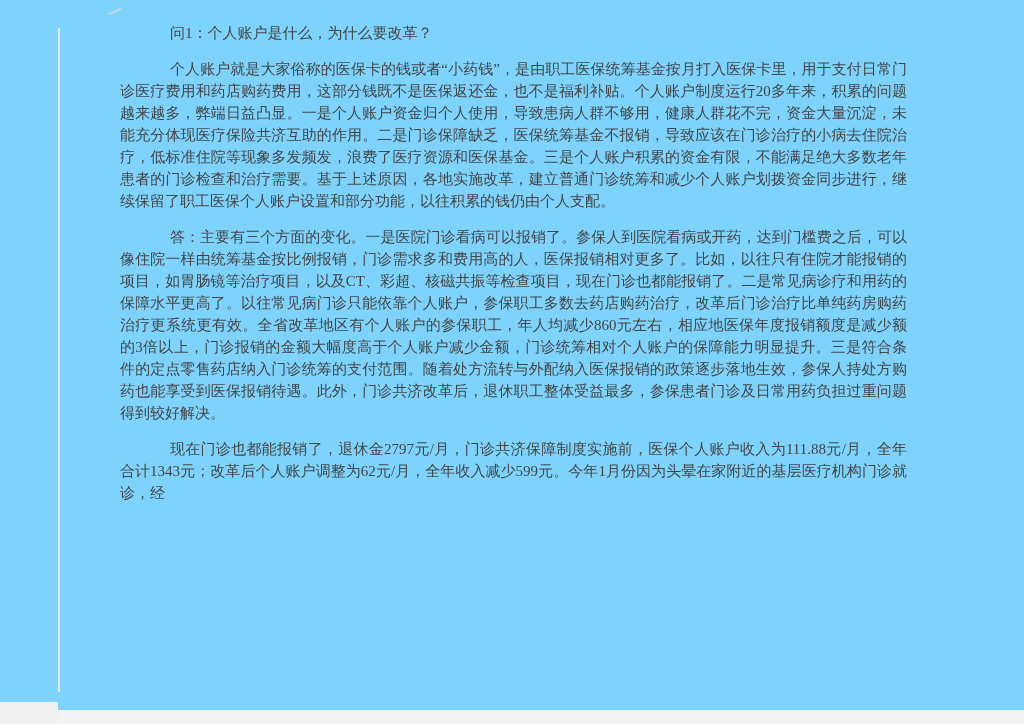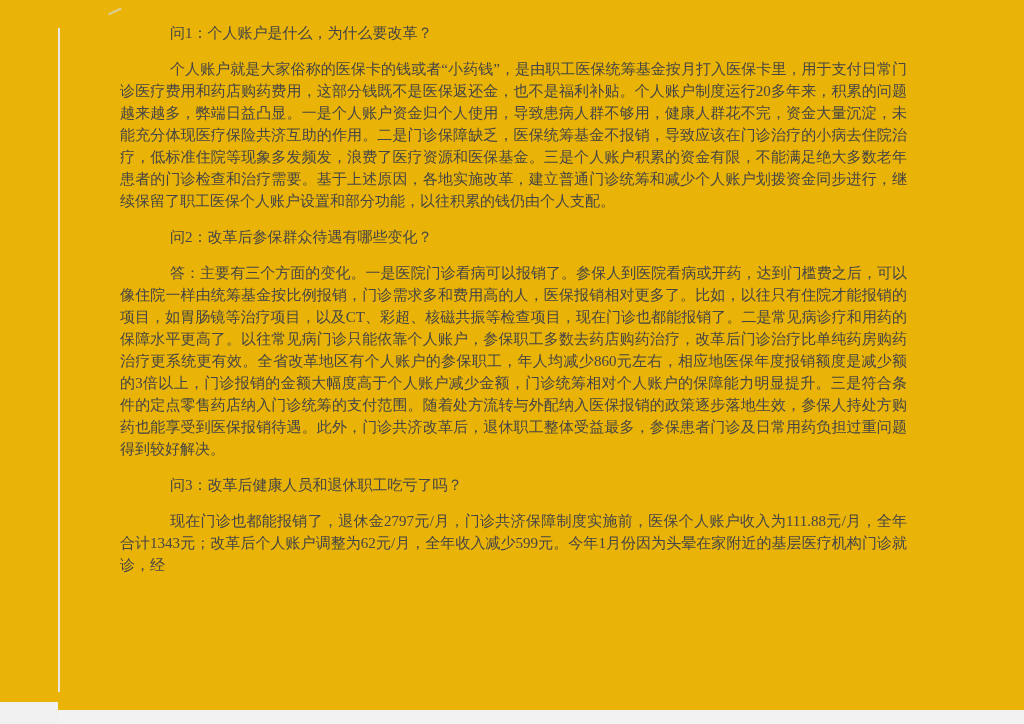--- a/index.html
+++ b/index.html
@@ -5,21 +5,21 @@
   html, body {
     margin: 0;
     padding: 0;
     background: #ffffff;
     font-family: "Liberation Serif", "DejaVu Serif", serif;
   }
   .page {
     position: relative;
     width: 1024px;
     height: 724px;
-    background: #eab308;
+    background: #7dd3fc;
     overflow: hidden;
   }
   
   .edge-line {
     position: absolute;
     left: 58px;
     top: 28px;
     width: 2px;
     height: 664px;
     background: #e6e6e6;
@@ -78,18 +78,16 @@
 
 <div class="page">
   <div class="edge-line"></div>
   <div class="bottom-band"></div>
   <div class="corner-shade"></div>
   <div class="artifact"></div>
 
   <div class="content">
     <p class="q">问1：个人账户是什么，为什么要改革？</p>
     <p>个人账户就是大家俗称的医保卡的钱或者“小药钱”，是由职工医保统筹基金按月打入医保卡里，用于支付日常门诊医疗费用和药店购药费用，这部分钱既不是医保返还金，也不是福利补贴。个人账户制度运行20多年来，积累的问题越来越多，弊端日益凸显。一是个人账户资金归个人使用，导致患病人群不够用，健康人群花不完，资金大量沉淀，未能充分体现医疗保险共济互助的作用。二是门诊保障缺乏，医保统筹基金不报销，导致应该在门诊治疗的小病去住院治疗，低标准住院等现象多发频发，浪费了医疗资源和医保基金。三是个人账户积累的资金有限，不能满足绝大多数老年患者的门诊检查和治疗需要。基于上述原因，各地实施改革，建立普通门诊统筹和减少个人账户划拨资金同步进行，继续保留了职工医保个人账户设置和部分功能，以往积累的钱仍由个人支配。</p>
-    <p class="q">问2：改革后参保群众待遇有哪些变化？</p>
     <p>答：主要有三个方面的变化。一是医院门诊看病可以报销了。参保人到医院看病或开药，达到门槛费之后，可以像住院一样由统筹基金按比例报销，门诊需求多和费用高的人，医保报销相对更多了。比如，以往只有住院才能报销的项目，如胃肠镜等治疗项目，以及CT、彩超、核磁共振等检查项目，现在门诊也都能报销了。二是常见病诊疗和用药的保障水平更高了。以往常见病门诊只能依靠个人账户，参保职工多数去药店购药治疗，改革后门诊治疗比单纯药房购药治疗更系统更有效。全省改革地区有个人账户的参保职工，年人均减少860元左右，相应地医保年度报销额度是减少额的3倍以上，门诊报销的金额大幅度高于个人账户减少金额，门诊统筹相对个人账户的保障能力明显提升。三是符合条件的定点零售药店纳入门诊统筹的支付范围。随着处方流转与外配纳入医保报销的政策逐步落地生效，参保人持处方购药也能享受到医保报销待遇。此外，门诊共济改革后，退休职工整体受益最多，参保患者门诊及日常用药负担过重问题得到较好解决。</p>
-    <p class="q">问3：改革后健康人员和退休职工吃亏了吗？</p>
     <p>现在门诊也都能报销了，退休金2797元/月，门诊共济保障制度实施前，医保个人账户收入为111.88元/月，全年合计1343元；改革后个人账户调整为62元/月，全年收入减少599元。今年1月份因为头晕在家附近的基层医疗机构门诊就诊，经</p>
   </div>
 </div>
 
 </body></html>

